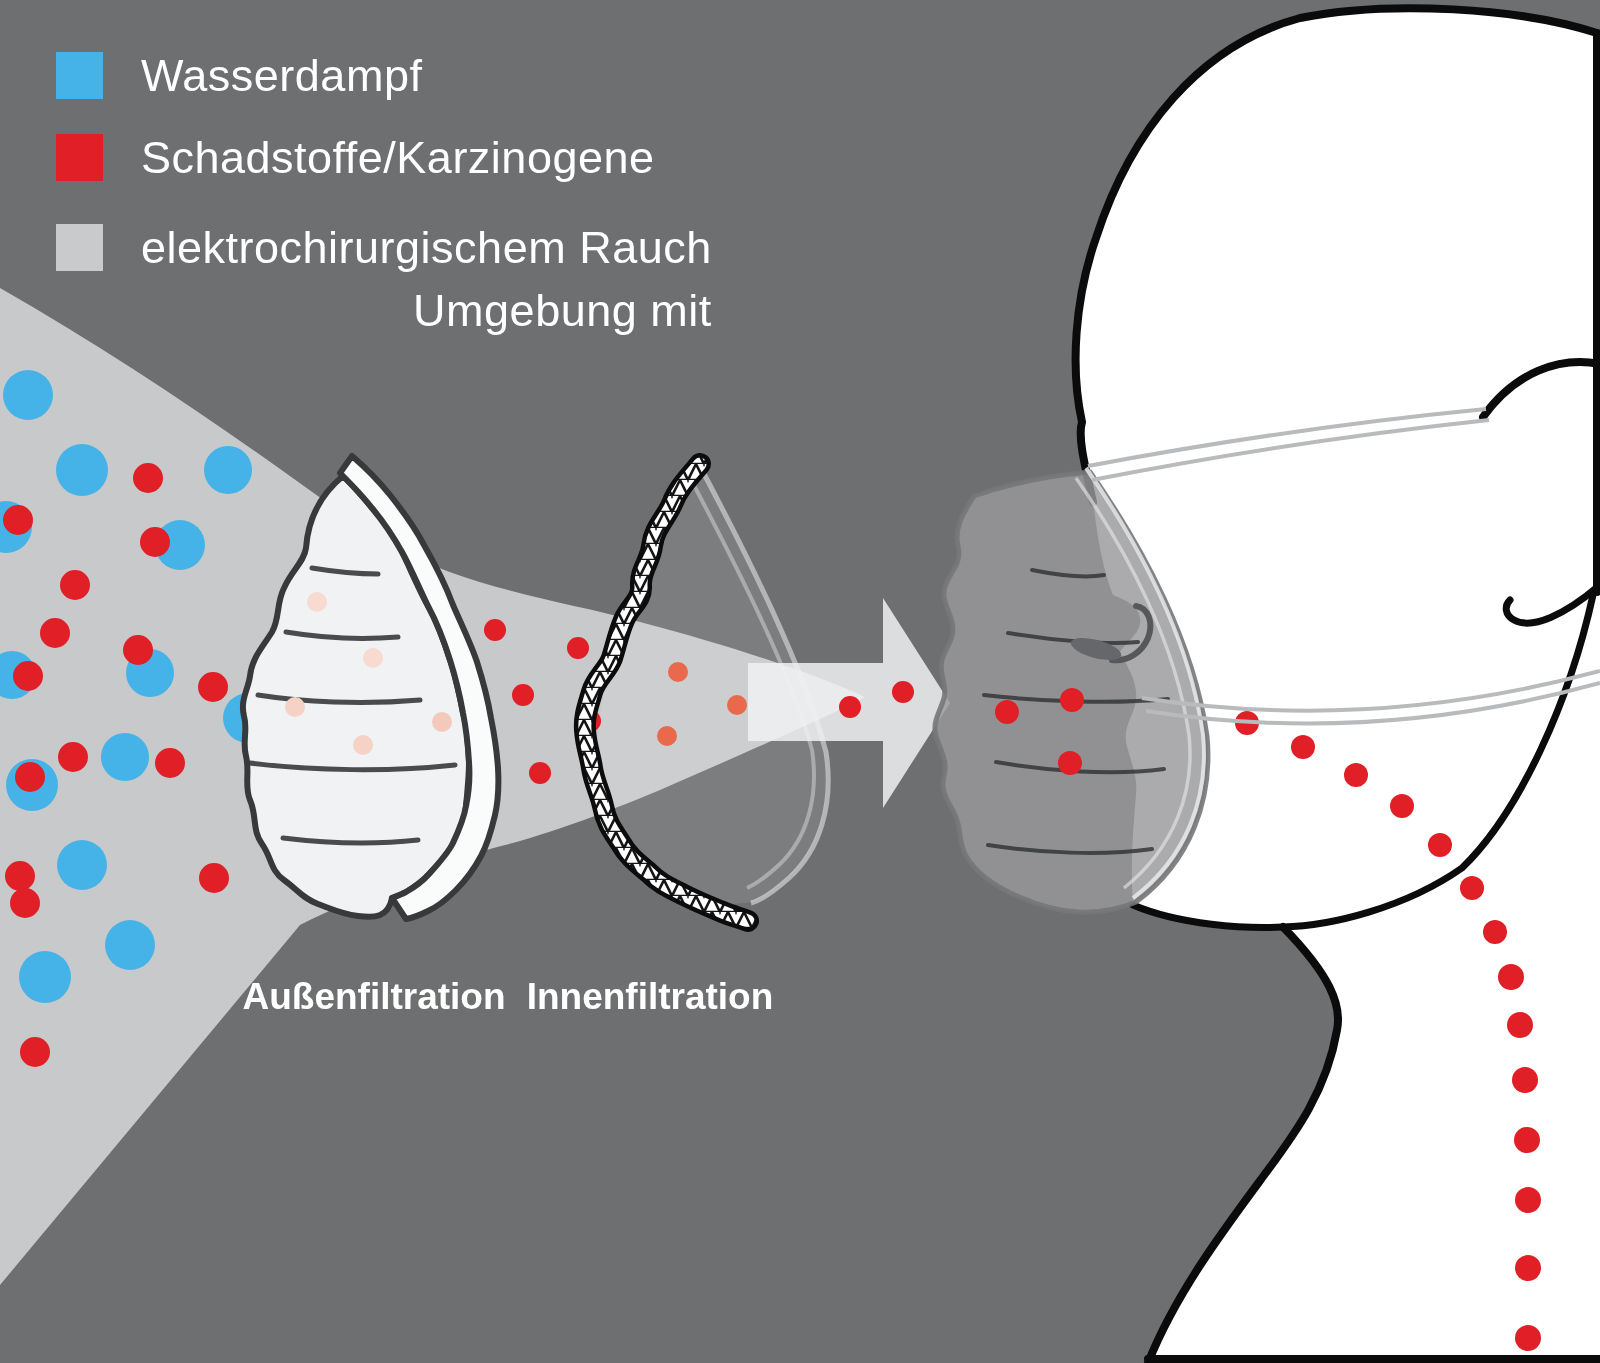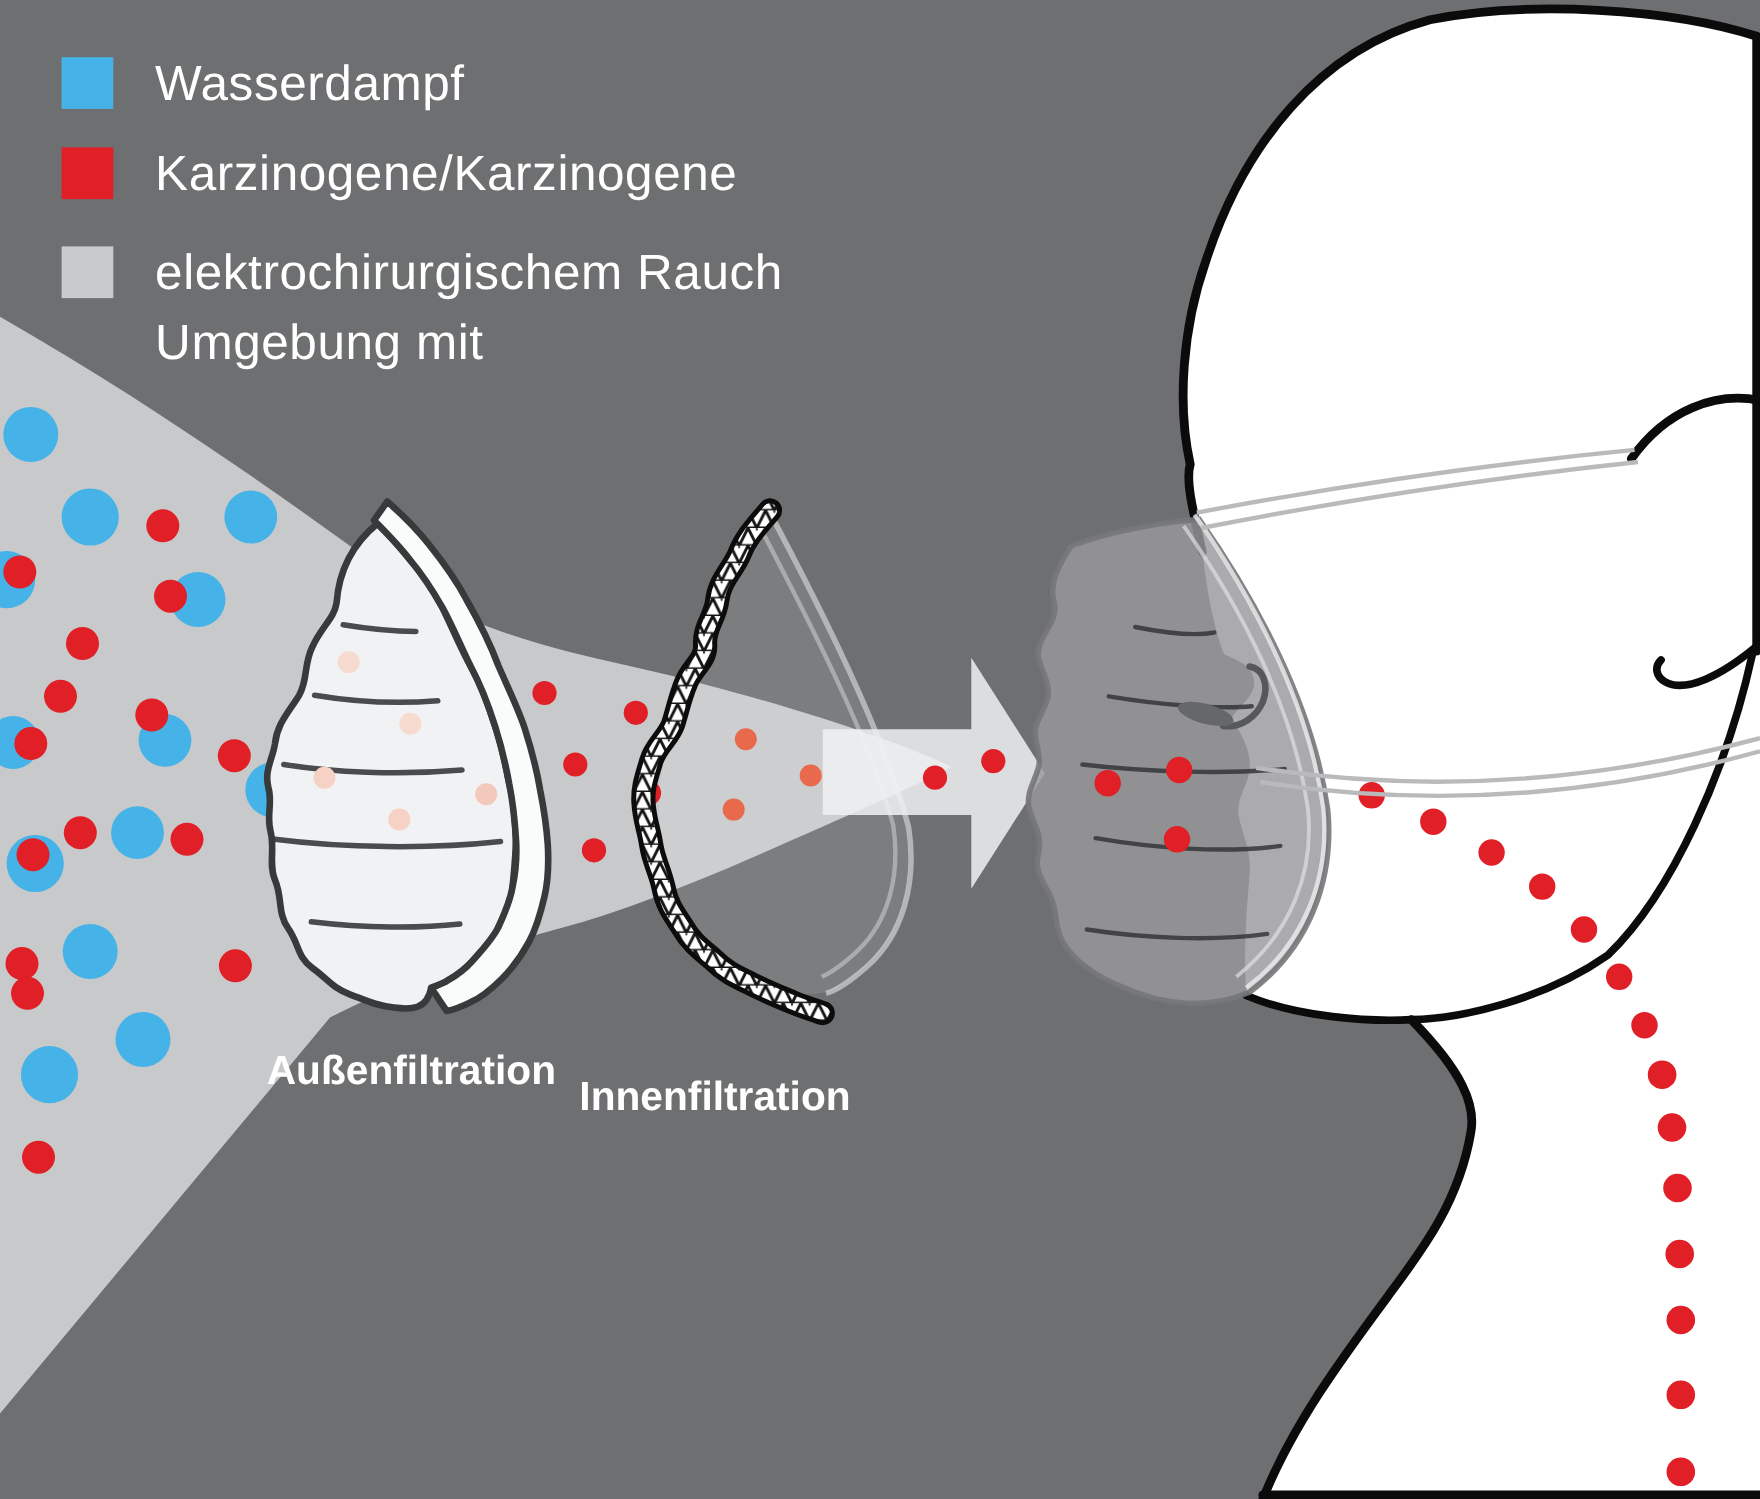--- a/index.html
+++ b/index.html
@@ -16,21 +16,21 @@
     letter-spacing:0.5px;white-space:nowrap;margin-top:-8px;
   }
   .stage-label{
     position:absolute;transform:translateX(-50%);
     color:#ffffff;font-size:37px;font-weight:bold;white-space:nowrap;
   }
 </style>
 </head>
 <body>
 
-<div id="stage" style="background-color: #3b82f6;">
+<div id="stage" style="background-color: #3b82f6; text-align: right;">
 
   <svg viewBox="0 0 1600 1363" width="1600" height="1363">
     <defs>
       <pattern id="meshpat" width="16" height="16" patternUnits="userSpaceOnUse">
         <rect width="16" height="16" fill="#ffffff"></rect>
         <path d="M0 16 L8 0 L16 16 Z M-8 16 L0 0 M16 0 L24 16" fill="none" stroke="#141414" stroke-width="2.6"></path>
       </pattern>
     </defs>
 
     <rect x="0" y="0" width="1600" height="1363" fill="#6E6F71"></rect>
@@ -310,26 +310,26 @@
     </g>
   </svg>
 
   <div class="legend">
     <div class="legend-row" style="top:52px">
       <div class="legend-swatch" style="background-color: rgb(69, 179, 231);"></div>
       <div class="legend-label">Wasserdampf</div>
     </div>
     <div class="legend-row" style="top:134px">
       <div class="legend-swatch" style="background-color: rgb(224, 31, 38);"></div>
-      <div class="legend-label">Karzinogene/Karzinogene</div>
+      <div class="legend-label">Schadstoffe/Karzinogene</div>
     </div>
     <div class="legend-row" style="top:224px">
       <div class="legend-swatch" style="background-color: rgb(201, 202, 204);"></div>
       <div class="legend-label">
         <div>elektrochirurgischem Rauch</div>
         <div>Umgebung mit</div>
       </div>
     </div>
   </div>
 
-  <div class="stage-label" style="left:374px;top:952px">Außenfiltration</div>
+  <div class="stage-label" style="left:374px;top:976px">Außenfiltration</div>
   <div class="stage-label" style="left:650px;top:976px">Innenfiltration</div>
 </div>
 
 </body></html>

